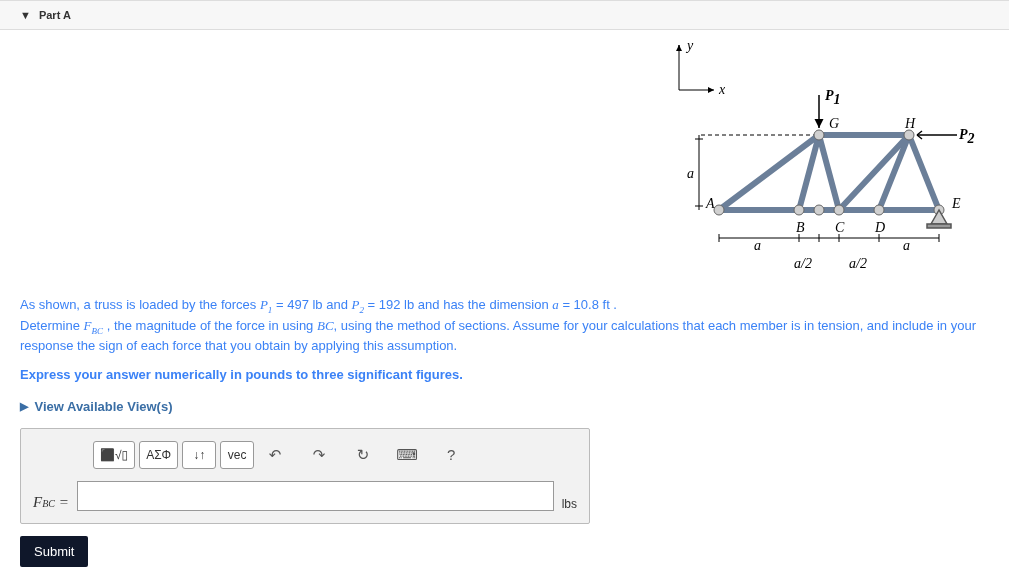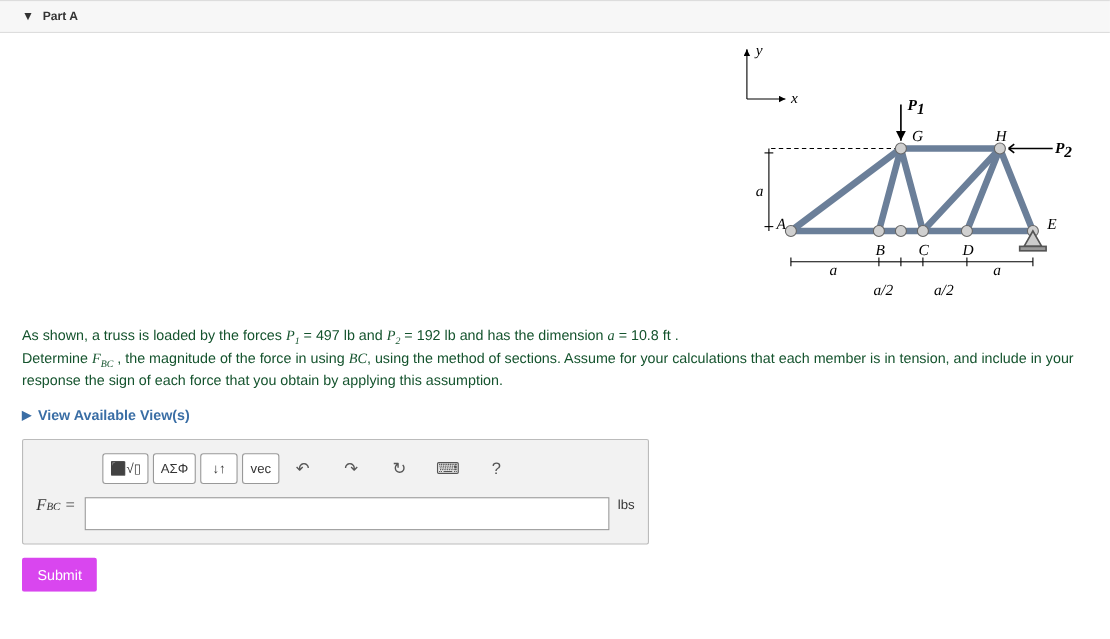--- a/index.html
+++ b/index.html
@@ -2,36 +2,36 @@
 <html><head>
 <meta charset="utf-8">
 <style>
   * { box-sizing: border-box; margin: 0; padding: 0; }
   body { font-family: Arial, Helvetica, sans-serif; font-size: 13px; color: #333; background: #fff; width: 1009px; }
   .part-header { background: #f7f7f7; border-bottom: 1px solid #ddd; border-top: 1px solid #ddd; padding: 8px 20px; display: flex; align-items: center; gap: 8px; }
   .part-header .tri { font-size: 11px; color: #333; }
   .part-header .lbl { font-weight: bold; font-size: 11px; }
   .content { padding: 16px 20px 0 20px; position: relative; }
   .figure { position: absolute; right: 30px; top: 10px; width: 320px; height: 250px; }
-  .prose { margin-top: 250px; line-height: 1.45; font-size: 13px; color: #14532d; }
+  .prose { margin-top: 250px; line-height: 1.45; font-size: 13px; color: #3b82f6; }
   .prose .ital { font-style: italic; font-family: 'Times New Roman', serif; }
   .prose .sub { font-size: 9px; vertical-align: sub; font-style: italic; font-family: 'Times New Roman', serif; }
   .prose b { font-weight: bold; }
   .hints { margin-top: 14px; color: #3a6ea5; font-weight: bold; cursor: pointer; font-size: 13px; display: inline-flex; align-items: center; gap: 6px; }
   .hints .tri { color: #3a6ea5; font-size: 11px; }
   .answerbox { margin-top: 14px; border: 1px solid #bbb; background: #f2f2f2; padding: 12px; width: 570px; border-radius: 2px; }
   .toolbar { display: inline-flex; gap: 0; margin-left: 60px; margin-bottom: 12px; align-items: center; }
   .toolbar .btn { background: #fff; border: 1px solid #999; border-radius: 3px; margin-right: 4px; min-width: 34px; height: 28px; display: inline-flex; align-items: center; justify-content: center; font-size: 12px; color: #333; cursor: pointer; padding: 0 6px; }
   .toolbar .btn.flat { background: transparent; border: none; margin-right: 10px; font-size: 15px; color: #555; }
-  .inputrow { display: flex; align-items: flex-start; gap: 8px; }
+  .inputrow { display: flex; align-items: flex-end; gap: 8px; }
   .inputrow .lhs { font-family: 'Times New Roman', serif; font-style: italic; font-size: 15px; white-space: nowrap; }
   .inputrow .lhs .sub { font-size: 10px; font-style: italic; }
   .inputrow input { flex: 1; height: 30px; border: 1px solid #999; background: #fff; padding: 0 6px; font-size: 14px; }
   .inputrow .unit { font-size: 12px; }
-  .submit { margin-top: 12px; background: #d946ef; color: #fff; border: none; padding: 8px 14px; font-size: 13px; cursor: pointer; border-radius: 2px; }
+  .submit { margin-top: 12px; background: #0f172a; color: #fff; border: none; padding: 8px 14px; font-size: 13px; cursor: pointer; border-radius: 2px; }
   svg text { font-family: 'Times New Roman', serif; font-style: italic; font-size: 14px; fill: #000; }
 </style>
 </head>
 <body>
 
 <div class="part-header">
   <span class="tri">▼</span>
   <span class="lbl">Part A</span>
 </div>
 
@@ -117,20 +117,21 @@
       <text x="95" y="210">a</text>
       <text x="244" y="210">a</text>
       <text x="135" y="228">a/2</text>
       <text x="190" y="228">a/2</text>
     </svg>
   </div>
 
   <div class="prose">
     <span>As shown, a truss is loaded by the forces </span><span class="ital">P</span><span class="sub">1</span><span> = 497 </span><span>lb</span><span> and </span><span class="ital">P</span><span class="sub">2</span><span> = 192 </span><span>lb</span><span> and has the dimension </span><span class="ital">a</span><span> = 10.8 </span><span>ft</span><span> .</span><br>
     <span>Determine   </span><span class="ital">F</span><span class="sub">BC</span><span> , the magnitude of the force in using </span><span class="ital">BC</span><span>, using the method of sections. Assume for your calculations that each member is in tension, and include in your response the sign of each force that you obtain by applying this assumption.</span>
+    <p style="margin-top:10px;"><b>Express your answer numerically in pounds to three significant figures.</b></p>
   </div>
 
   <div class="hints">
     <span class="tri">▶</span>
     <span>View Available View(s)</span>
   </div>
 
   <div class="answerbox">
     <div class="toolbar">
       <span class="btn">⬛√▯</span>

